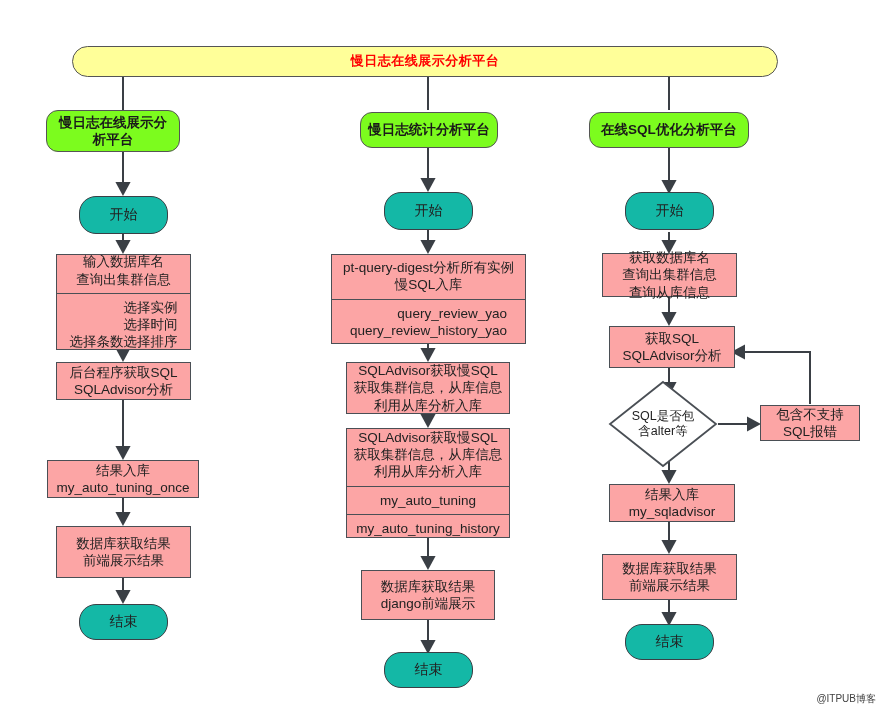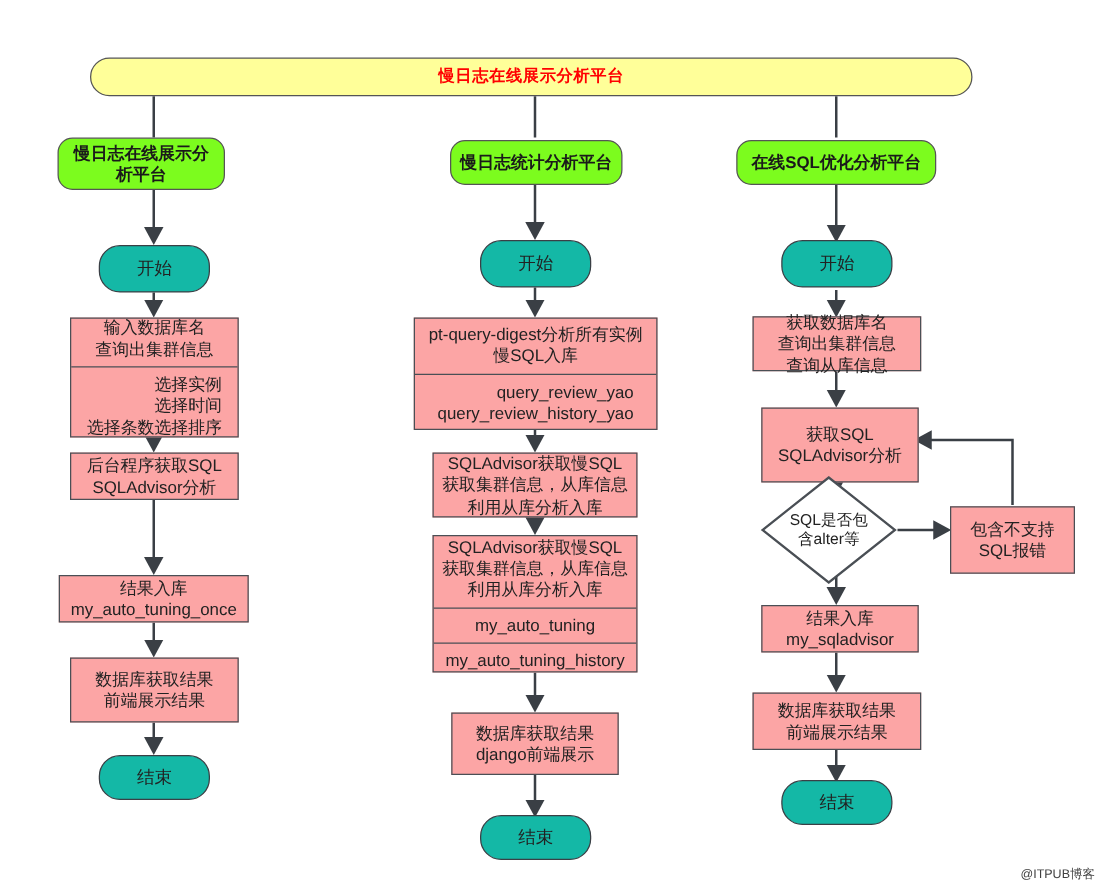--- a/index.html
+++ b/index.html
@@ -248,34 +248,34 @@
   <div class="node terminator" style="left:625px; top:192px; width:89px; height:38px;">
     <span>开始</span>
   </div>
 
   <div class="node process" style="left:602px; top:253px; width:135px; height:44px; padding:3px 4px;">
     <span>获取数据库名
 查询出集群信息
 查询从库信息</span>
   </div>
 
-  <div class="node process" style="left:609px; top:326px; width:126px; height:60px; padding:3px 4px;">
+  <div class="node process" style="left:609px; top:326px; width:126px; height:42px; padding:3px 4px;">
     <span>获取SQL
 SQLAdvisor分析</span>
   </div>
 
   <div class="node decision" style="left:608px; top:380px; width:110px; height:88px;">
     <svg class="dia" viewBox="0 0 110 88" xmlns="http://www.w3.org/2000/svg">
       <polygon points="55,2 108,44 55,86 2,44" fill="#ffffff" stroke="#4a4f55" stroke-width="1.8"></polygon>
     </svg>
     <span class="dtext">SQL是否包
 含alter等</span>
   </div>
 
-  <div class="node process" style="left:760px; top:405px; width:100px; height:54px; padding:3px 4px;">
+  <div class="node process" style="left:760px; top:405px; width:100px; height:36px; padding:3px 4px;">
     <span>包含不支持
 SQL报错</span>
   </div>
 
   <div class="node process" style="left:609px; top:484px; width:126px; height:38px; padding:3px 4px;">
     <span>结果入库
 my_sqladvisor</span>
   </div>
 
   <div class="node process" style="left:602px; top:554px; width:135px; height:46px; padding:3px 4px;">

